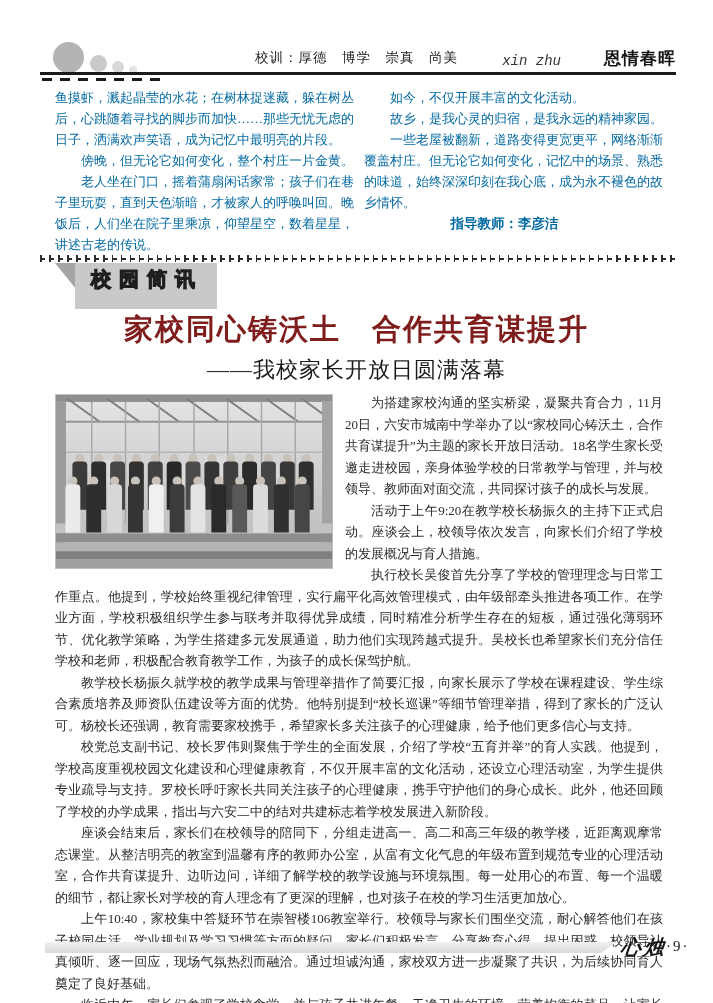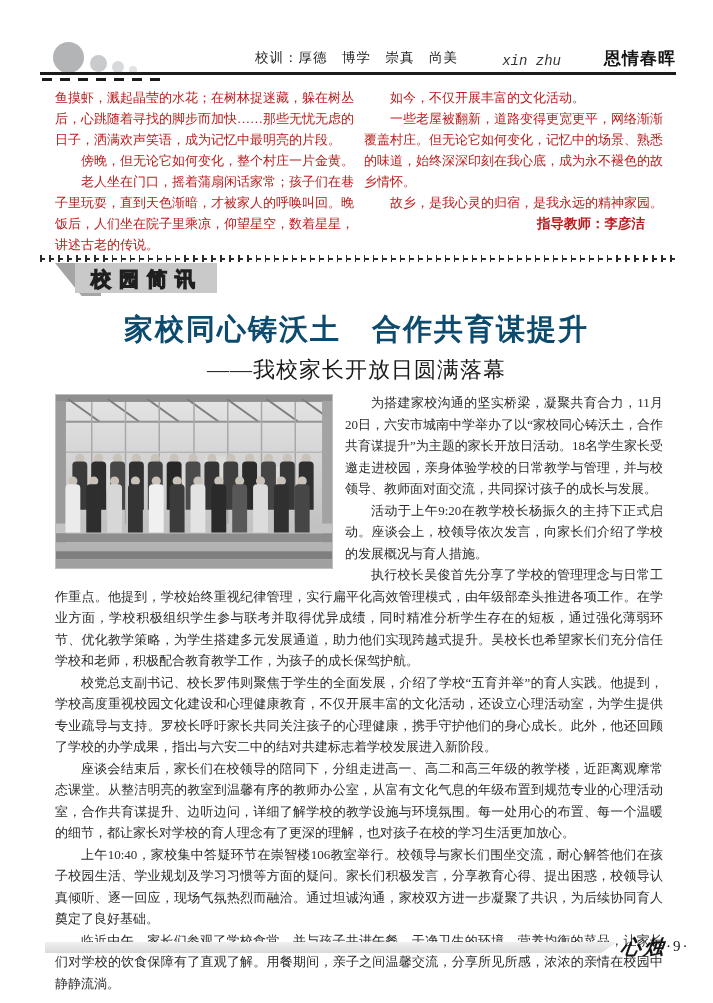--- a/index.html
+++ b/index.html
@@ -27,52 +27,52 @@
   .pinyin { position:absolute; right:152px; top:45px; font-style:italic;
     font-size:14px; color:#333; font-family:Liberation Mono, monospace; }
   .journal-name { position:absolute; right:37px; top:39px; font-weight:bold;
     font-size:17px; letter-spacing:1px; color:#151515;
     font-family:"Liberation Sans","DejaVu Sans",sans-serif;text-align:right; }
 
   
   .essay {
     position:absolute; left:55px; top:79px; width:608px;
     column-count:2; column-gap:10px;
-    font-size:13px; line-height:21px; text-align:justify; color:#b91c1c;
+    font-size:13px; line-height:21px; text-align:justify; color:#0369a1;
   }
   .essay-p { margin:0; }
   .essay-p.indent { text-indent:2em; }
-  .essay-p.byline { text-align:right; text-indent:0; padding-right:18px;
+  .essay-p.byline { text-align:center; text-indent:0; padding-right:18px;
     font-weight:bold; font-family:"Liberation Sans","DejaVu Sans",sans-serif;
     font-size:13.5px; }
 
   
   .stitch {
     position:absolute; left:40px; top:247px; width:636px; height:7px;
     background-image:
       repeating-linear-gradient(90deg,#2c2c2c 0 1.5px,transparent 1.5px 9px),
       repeating-linear-gradient(90deg,#2c2c2c 0 5px,transparent 5px 9px);
     background-size:100% 7px,100% 2px;
     background-position:0 0,0 3px;
     background-repeat:no-repeat;
   }
 
   
   .badge { position:absolute; left:75px; top:255px; height:33px; }
   .badge-wedge { position:absolute; left:-20px; top:0; width:46px; height:33px;
     background:#a5a5a5; clip-path:polygon(0 0,100% 0,100% 100%,58% 100%); }
   .badge-label { position:relative; display:inline-block; background:#c9c9c9;
-    padding:3px 14px 0 16px; font-size:20px; font-weight:bold;
+    padding:3px 14px 16px 16px; font-size:20px; font-weight:bold;
     letter-spacing:8px; color:#b91c1c;
     -webkit-text-stroke:1.2px #1f1f1f;
     font-family:"Liberation Sans","DejaVu Sans",sans-serif; }
 
   
   .article-title { position:absolute; left:0; right:0; top:302px; text-align:center;
-    font-size:29px; font-weight:bold; letter-spacing:2px; color:#0c4a6e;
+    font-size:29px; font-weight:bold; letter-spacing:2px; color:#7f1d1d;
     font-family:"Liberation Serif","DejaVu Serif",serif; }
   .article-subtitle { position:absolute; left:0; right:0; top:347px; text-align:center;
     font-size:22px; color:#1a1a1a; letter-spacing:1px; }
 
   
   .news-body {
     position:absolute; left:55px; top:384px; width:608px;
     font-size:13px; line-height:21.5px; text-align:justify; color:#2b2b2b;
   }
   .news-p { margin:0; text-indent:2em; }
@@ -112,23 +112,23 @@
   <div class="essay">
 
       <p class="essay-p">鱼摸虾，溅起晶莹的水花；在树林捉迷藏，躲在树丛后，心跳随着寻找的脚步而加快……那些无忧无虑的日子，洒满欢声笑语，成为记忆中最明亮的片段。</p>
 
       <p class="essay-p indent">傍晚，但无论它如何变化，整个村庄一片金黄。</p>
 
       <p class="essay-p indent">老人坐在门口，摇着蒲扇闲话家常；孩子们在巷子里玩耍，直到天色渐暗，才被家人的呼唤叫回。晚饭后，人们坐在院子里乘凉，仰望星空，数着星星，讲述古老的传说。</p>
 
       <p class="essay-p indent">如今，不仅开展丰富的文化活动。</p>
 
+      <p class="essay-p indent">故乡，是我心灵的归宿，是我永远的精神家园。</p>
+
       <p class="essay-p indent">一些老屋被翻新，道路变得更宽更平，网络渐渐覆盖村庄。但无论它如何变化，记忆中的场景、熟悉的味道，始终深深印刻在我心底，成为永不褪色的故乡情怀。</p>
-
-      <p class="essay-p indent">故乡，是我心灵的归宿，是我永远的精神家园。</p>
 
       <p class="essay-p byline">指导教师：李彦洁</p>
     </div>
 
   <div class="stitch"></div>
 
   <div class="badge">
     <div class="badge-wedge"></div>
     <div class="badge-label">校园简讯</div>
   </div>
@@ -215,20 +215,21 @@
         </g>
       </svg>
     </figure>
 
       <p class="news-p">为搭建家校沟通的坚实桥梁，凝聚共育合力，11月20日，六安市城南中学举办了以“家校同心铸沃土，合作共育谋提升”为主题的家长开放日活动。18名学生家长受邀走进校园，亲身体验学校的日常教学与管理，并与校领导、教师面对面交流，共同探讨孩子的成长与发展。</p>
 
       <p class="news-p">活动于上午9:20在教学校长杨振久的主持下正式启动。座谈会上，校领导依次发言，向家长们介绍了学校的发展概况与育人措施。</p>
 
       <p class="news-p">执行校长吴俊首先分享了学校的管理理念与日常工作重点。他提到，学校始终重视纪律管理，实行扁平化高效管理模式，由年级部牵头推进各项工作。在学业方面，学校积极组织学生参与联考并取得优异成绩，同时精准分析学生存在的短板，通过强化薄弱环节、优化教学策略，为学生搭建多元发展通道，助力他们实现跨越式提升。吴校长也希望家长们充分信任学校和老师，积极配合教育教学工作，为孩子的成长保驾护航。</p>
 
+      <p class="news-p">教学校长杨振久就学校的教学成果与管理举措作了简要汇报，向家长展示了学校在课程建设、学生综合素质培养及师资队伍建设等方面的优势。他特别提到“校长巡课”等细节管理举措，得到了家长的广泛认可。杨校长还强调，教育需要家校携手，希望家长多关注孩子的心理健康，给予他们更多信心与支持。</p>
 
       <p class="news-p">校党总支副书记、校长罗伟则聚焦于学生的全面发展，介绍了学校“五育并举”的育人实践。他提到，学校高度重视校园文化建设和心理健康教育，不仅开展丰富的文化活动，还设立心理活动室，为学生提供专业疏导与支持。罗校长呼吁家长共同关注孩子的心理健康，携手守护他们的身心成长。此外，他还回顾了学校的办学成果，指出与六安二中的结对共建标志着学校发展进入新阶段。</p>
 
       <p class="news-p">座谈会结束后，家长们在校领导的陪同下，分组走进高一、高二和高三年级的教学楼，近距离观摩常态课堂。从整洁明亮的教室到温馨有序的教师办公室，从富有文化气息的年级布置到规范专业的心理活动室，合作共育谋提升、边听边问，详细了解学校的教学设施与环境氛围。每一处用心的布置、每一个温暖的细节，都让家长对学校的育人理念有了更深的理解，也对孩子在校的学习生活更加放心。</p>
 
       <p class="news-p">上午10:40，家校集中答疑环节在崇智楼106教室举行。校领导与家长们围坐交流，耐心解答他们在孩子校园生活、学业规划及学习习惯等方面的疑问。家长们积极发言，分享教育心得、提出困惑，校领导认真倾听、逐一回应，现场气氛热烈而融洽。通过坦诚沟通，家校双方进一步凝聚了共识，为后续协同育人奠定了良好基础。</p>
 
       <p class="news-p">临近中午，家长们参观了学校食堂，并与孩子共进午餐。干净卫生的环境、营养均衡的菜品，让家长们对学校的饮食保障有了直观了解。用餐期间，亲子之间温馨交流，分享所见所感，浓浓的亲情在校园中静静流淌。</p>
 
     </div>

